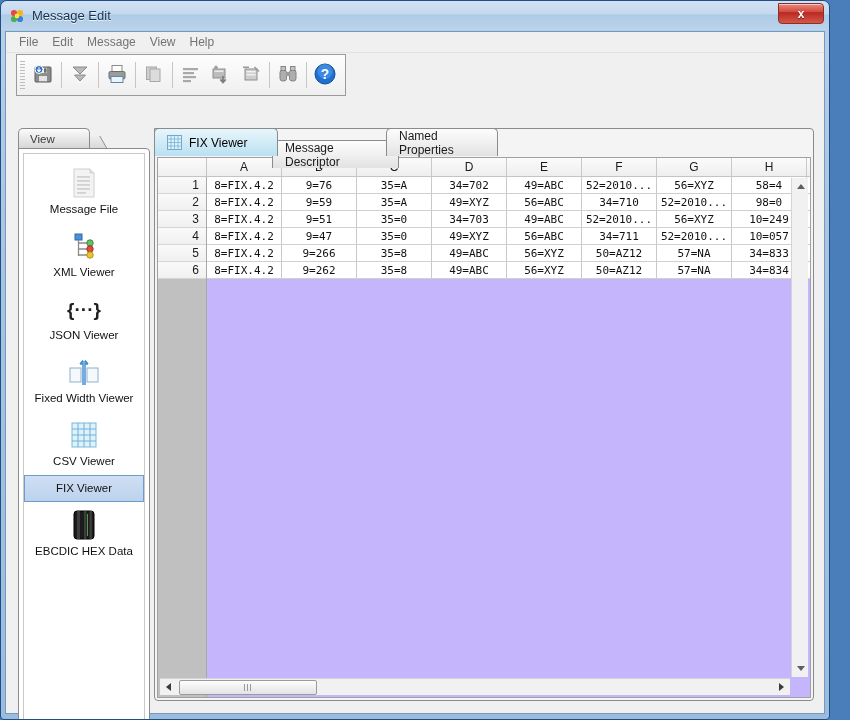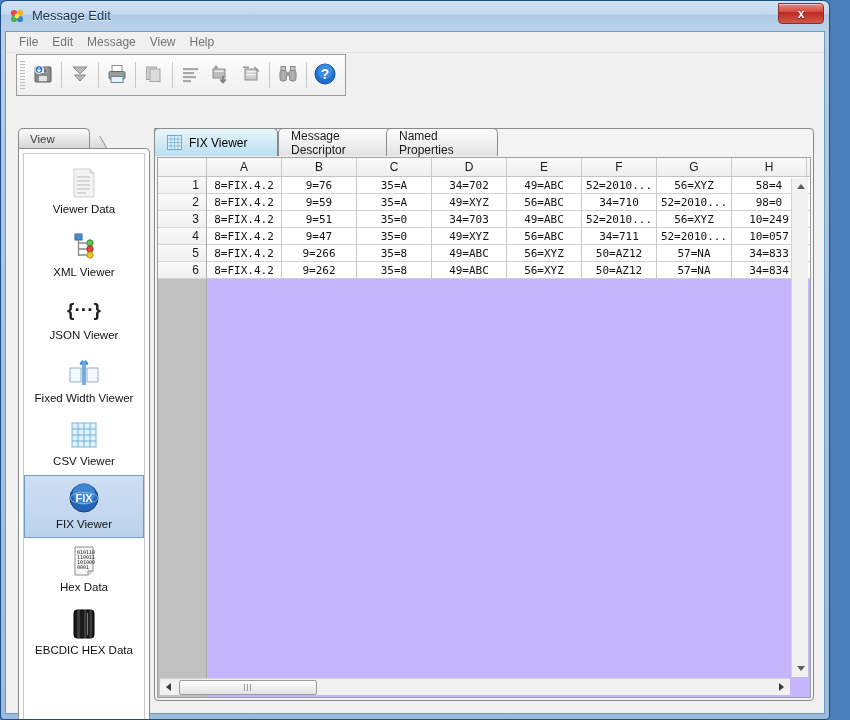--- a/index.html
+++ b/index.html
@@ -441,21 +441,21 @@
                 <path d="M21 2 V6 H25" fill="#e2e2e2" stroke="#cfcfcf"></path>
                 <g fill="#d2d2d2">
                   <rect x="8" y="9" width="13" height="1.8"></rect>
                   <rect x="8" y="13" width="13" height="1.8"></rect>
                   <rect x="8" y="17" width="13" height="1.8"></rect>
                   <rect x="8" y="21" width="13" height="1.8"></rect>
                   <rect x="8" y="25" width="9" height="1.8"></rect>
                 </g>
               </svg>
             </div>
-            <div class="lbl">Viewer Data</div>
+            <div class="lbl">Message File</div>
           </div>
 
           <div class="side-item">
             <div class="ic">
               <svg width="32" height="32" viewBox="0 0 32 32">
                 <rect x="7" y="4" width="7" height="6" fill="#4a90d9" stroke="#2c6ba8"></rect>
                 <path d="M10.5 10 V26 M10.5 13 H19 M10.5 19 H19 M10.5 25 H19" stroke="#8a8a8a" stroke-width="1.3" fill="none"></path>
                 <circle cx="22" cy="13" r="3.2" fill="#62c462" stroke="#3d8b3d"></circle>
                 <circle cx="22" cy="19" r="3.2" fill="#e04a3f" stroke="#a53229"></circle>
                 <circle cx="22" cy="25" r="3.2" fill="#edc52b" stroke="#b2941c"></circle>
@@ -491,46 +491,23 @@
                 <rect x="3" y="3" width="24" height="24" fill="#dff1fb" stroke="#7fb8d6"></rect>
                 <g stroke="#6fb3d8" stroke-width="1">
                   <path d="M9 3 V27 M15 3 V27 M21 3 V27 M3 9 H27 M3 15 H27 M3 21 H27"></path>
                 </g>
               </svg>
             </div>
             <div class="lbl">CSV Viewer</div>
           </div>
 
           <div class="side-item selected">
-            <div class="ic">
-              <svg width="34" height="34" viewBox="0 0 34 34">
-                <circle cx="17" cy="17" r="14" fill="#2565b8" stroke="#123f7d"></circle>
-                <circle cx="17" cy="13" r="11" fill="#4f96de" opacity="0.65"></circle>
-                <ellipse cx="17" cy="17" rx="14" ry="5.5" fill="none" stroke="#9fd0f2" stroke-width="0.9" opacity="0.75"></ellipse>
-                <text x="17" y="21" font-family="Liberation Sans, sans-serif" font-size="11" font-weight="bold" fill="#ffffff" text-anchor="middle">FIX</text>
-              </svg>
-            </div>
             <div class="lbl">FIX Viewer</div>
           </div>
 
-          <div class="side-item">
-            <div class="ic">
-              <svg width="30" height="32" viewBox="0 0 30 32">
-                <path d="M6 2 H24 V26 L19 30 H6 Z" fill="#f7f7f7" stroke="#8f8f8f"></path>
-                <path d="M19 30 V26 H24" fill="#e0e0e0" stroke="#8f8f8f"></path>
-                <g font-family="DejaVu Sans Mono, monospace" font-size="5" fill="#242424">
-                  <text x="8" y="9">010110</text>
-                  <text x="8" y="14">110011</text>
-                  <text x="8" y="19">101000</text>
-                  <text x="8" y="24">0001</text>
-                </g>
-              </svg>
-            </div>
-            <div class="lbl">Hex Data</div>
-          </div>
 
           <div class="side-item">
             <div class="ic">
               <svg width="34" height="34" viewBox="0 0 34 34">
                 <rect x="7" y="3" width="20" height="28" rx="3" fill="#1b1b1b" stroke="#000"></rect>
                 <rect x="10" y="3" width="3" height="28" fill="#3d3d3d"></rect>
                 <rect x="17" y="3" width="2.4" height="28" fill="#3d3d3d"></rect>
                 <rect x="22.5" y="3" width="2.4" height="28" fill="#3d3d3d"></rect>
                 <rect x="20" y="6" width="0.9" height="22" fill="#4fae4f"></rect>
               </svg>
@@ -662,21 +639,21 @@
           <span class="tabico">
             <svg width="15" height="15" viewBox="0 0 15 15">
               <rect x="0.5" y="0.5" width="14" height="14" fill="#dff1fb" stroke="#6fa9cb"></rect>
               <g stroke="#74b2d6" stroke-width="0.8">
                 <path d="M4 0.5 V14.5 M7.5 0.5 V14.5 M11 0.5 V14.5 M0.5 4 H14.5 M0.5 7.5 H14.5 M0.5 11 H14.5"></path>
               </g>
             </svg>
           </span>
           <span>FIX Viewer</span>
         </div>
-        <div class="tab" style="left:124px; width:127px;">
+        <div class="tab" style="left:118px; width:127px;margin-top:12px;">
           <span>Message Descriptor</span>
         </div>
         <div class="tab" style="left:232px; width:112px;">
           <span>Named Properties</span>
         </div>
       </div>
 
     </div>
   </div>
 </div>

